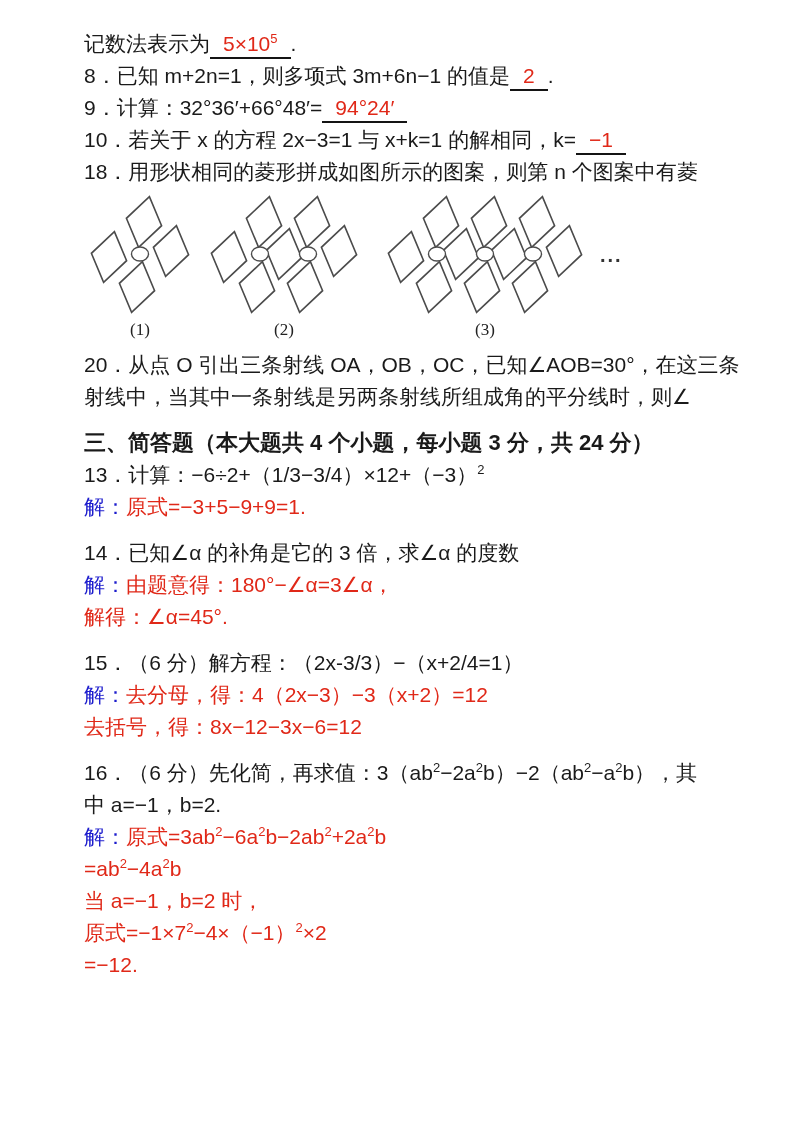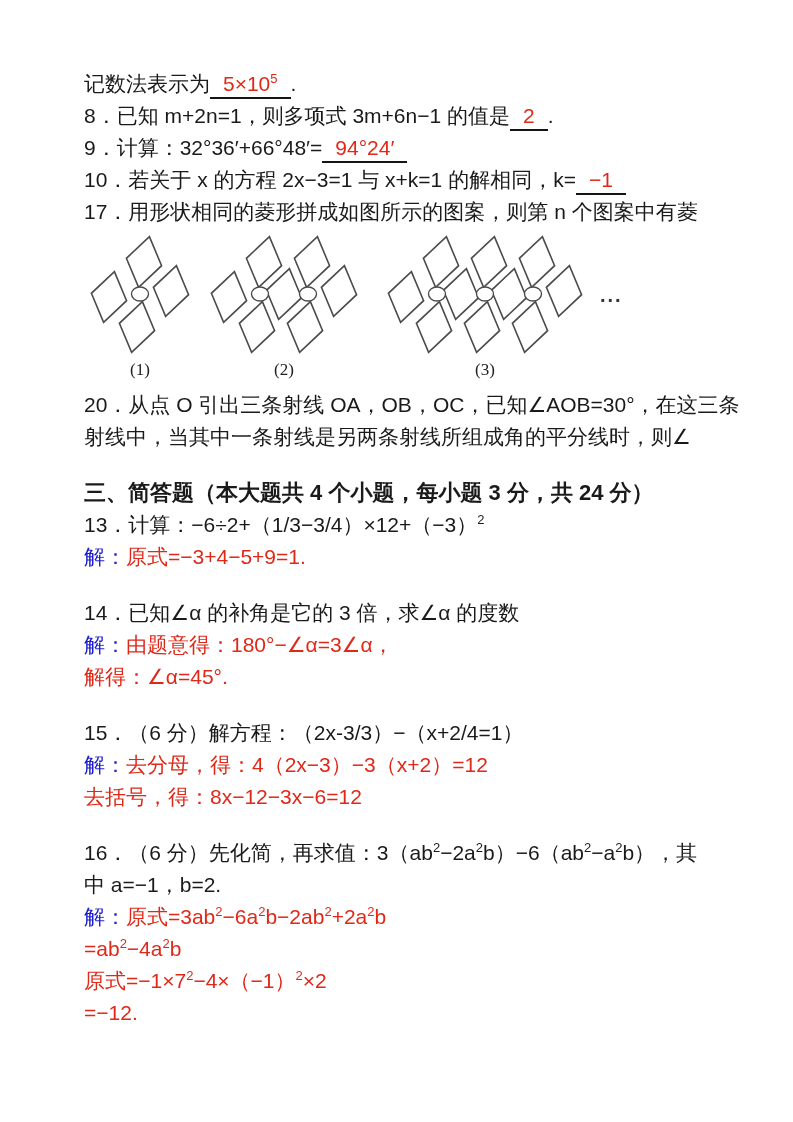--- a/index.html
+++ b/index.html
@@ -1,29 +1,29 @@
 <!DOCTYPE html>
 <html style="--ink: #1a1a1a; --red: #e02818; --blue: #1c1ccd;"><head>
 <meta charset="utf-8">
 <style>
   html,body{margin:0;padding:0;background:#ffffff;}
   .page{
     position:relative;
     width:793px;height:1122px;
     box-sizing:border-box;
-    padding:68px 56px 0 84px;
+    padding:28px 56px 0 84px;
     background:#ffffff;
     overflow:hidden;
     font-family:"Liberation Sans","DejaVu Sans",sans-serif;
     font-size:21px;
     color:var(--ink,#1a1a1a);
   }
   .line{margin:0;line-height:32px;white-space:nowrap;}
   .line.header{font-weight:700;font-size:22px;}
-  .line.gap{margin-top:24px;}
+  .line.gap{margin-top:14px;}
   .red{color:var(--red,#e02818);}
   .blue{color:var(--blue,#1c1ccd);}
   sup{font-size:13px;line-height:0;}
   .u{
     display:inline-block;
     border-bottom:2px solid #141414;
     padding:0 13px 1px 13px;
     line-height:24px;
   }
   .figure-wrap{margin:4px 0 4px 0;}
@@ -33,21 +33,21 @@
   .fig-ellipsis{font-family:"Liberation Sans","DejaVu Sans",sans-serif;font-size:20px;font-weight:700;fill:#333333;letter-spacing:2px;}
 </style>
 </head>
 <body>
 
 <div class="page">
     <p class="line"><span class="">记数法表示为</span><span class="u"><span class="red">5×10</span><sup class="red">5</sup></span><span class="">.</span></p>
     <p class="line"><span class="">8．已知 m+2n=1，则多项式 3m+6n−1 的值是</span><span class="u"><span class="red">2</span></span><span class="">.</span></p>
     <p class="line"><span class="">9．计算：32°36′+66°48′=</span><span class="u"><span class="red">94°24′</span></span></p>
     <p class="line"><span class="">10．若关于 x 的方程 2x−3=1 与 x+k=1 的解相同，k=</span><span class="u"><span class="red">−1</span></span></p>
-    <p class="line"><span class="">17．用形状相同的菱形拼成如图所示的图案，则第 n 个图案中有菱</span></p>
+    <p class="line"><span class="">18．用形状相同的菱形拼成如图所示的图案，则第 n 个图案中有菱</span></p>
     <div class="figure-wrap"><svg width="620" height="148">
         <g>
           <polygon points="30.4,39.6 42.6,68.7 19.6,90.4 7.4,61.3" class="rhombus"></polygon>
           <polygon points="65.4,4.6 77.6,33.7 54.6,55.4 42.4,26.3" class="rhombus"></polygon>
           <polygon points="58.4,69.6 70.6,98.7 47.6,120.4 35.4,91.3" class="rhombus"></polygon>
           <polygon points="92.4,33.6 104.6,62.7 81.6,84.4 69.4,55.3" class="rhombus"></polygon>
           <ellipse cx="56" cy="62" rx="8.5" ry="7" class="pattern-circle"></ellipse>
         </g>
         <text x="56" y="143" text-anchor="middle" class="fig-label">(1)</text>
         <g>
@@ -77,26 +77,27 @@
           <ellipse cx="401" cy="62" rx="8.5" ry="7" class="pattern-circle"></ellipse>
           <ellipse cx="449" cy="62" rx="8.5" ry="7" class="pattern-circle"></ellipse>
         </g>
         <text x="401" y="143" text-anchor="middle" class="fig-label">(3)</text>
         <text x="516" y="70" class="fig-ellipsis">...</text>
       </svg></div>
     <p class="line"><span class="">20．从点 O 引出三条射线 OA，OB，OC，已知∠AOB=30°，在这三条</span></p>
     <p class="line"><span class="">射线中，当其中一条射线是另两条射线所组成角的平分线时，则∠</span></p>
     <p class="line header gap"><span class="">三、简答题（本大题共 4 个小题，每小题 3 分，共 24 分）</span></p>
     <p class="line"><span class="">13．计算：−6÷2+（1/3−3/4）×12+（−3）</span><sup class="">2</sup></p>
-    <p class="line"><span class="blue">解：</span><span class="red">原式=−3+4−5+9=1.</span></p>
+    <p class="line"><span class="blue">解：</span><span class="red">原式=−3+5−9+9=1.</span></p>
     <p class="line gap"><span class="">14．已知∠α 的补角是它的 3 倍，求∠α 的度数</span></p>
     <p class="line"><span class="blue">解：</span><span class="red">由题意得：180°−∠α=3∠α，</span></p>
     <p class="line"><span class="red">解得：∠α=45°.</span></p>
     <p class="line gap"><span class="">15．（6 分）解方程：（2x-3/3）−（x+2/4=1）</span></p>
     <p class="line"><span class="blue">解：</span><span class="red">去分母，得：4（2x−3）−3（x+2）=12</span></p>
     <p class="line"><span class="red">去括号，得：8x−12−3x−6=12</span></p>
-    <p class="line gap"><span class="">16．（6 分）先化简，再求值：3（ab</span><sup class="">2</sup><span class="">−2a</span><sup class="">2</sup><span class="">b）−6（ab</span><sup class="">2</sup><span class="">−a</span><sup class="">2</sup><span class="">b），其</span></p>
+    <p class="line gap"><span class="">16．（6 分）先化简，再求值：3（ab</span><sup class="">2</sup><span class="">−2a</span><sup class="">2</sup><span class="">b）−2（ab</span><sup class="">2</sup><span class="">−a</span><sup class="">2</sup><span class="">b），其</span></p>
     <p class="line"><span class="">中 a=−1，b=2.</span></p>
     <p class="line"><span class="blue">解：</span><span class="red">原式=3ab</span><sup class="red">2</sup><span class="red">−6a</span><sup class="red">2</sup><span class="red">b−2ab</span><sup class="red">2</sup><span class="red">+2a</span><sup class="red">2</sup><span class="red">b</span></p>
     <p class="line"><span class="red">=ab</span><sup class="red">2</sup><span class="red">−4a</span><sup class="red">2</sup><span class="red">b</span></p>
+    <p class="line"><span class="red">当 a=−1，b=2 时，</span></p>
     <p class="line"><span class="red">原式=−1×7</span><sup class="red">2</sup><span class="red">−4×（−1）</span><sup class="red">2</sup><span class="red">×2</span></p>
     <p class="line"><span class="red">=−12.</span></p>
   </div>
 
 </body></html>

